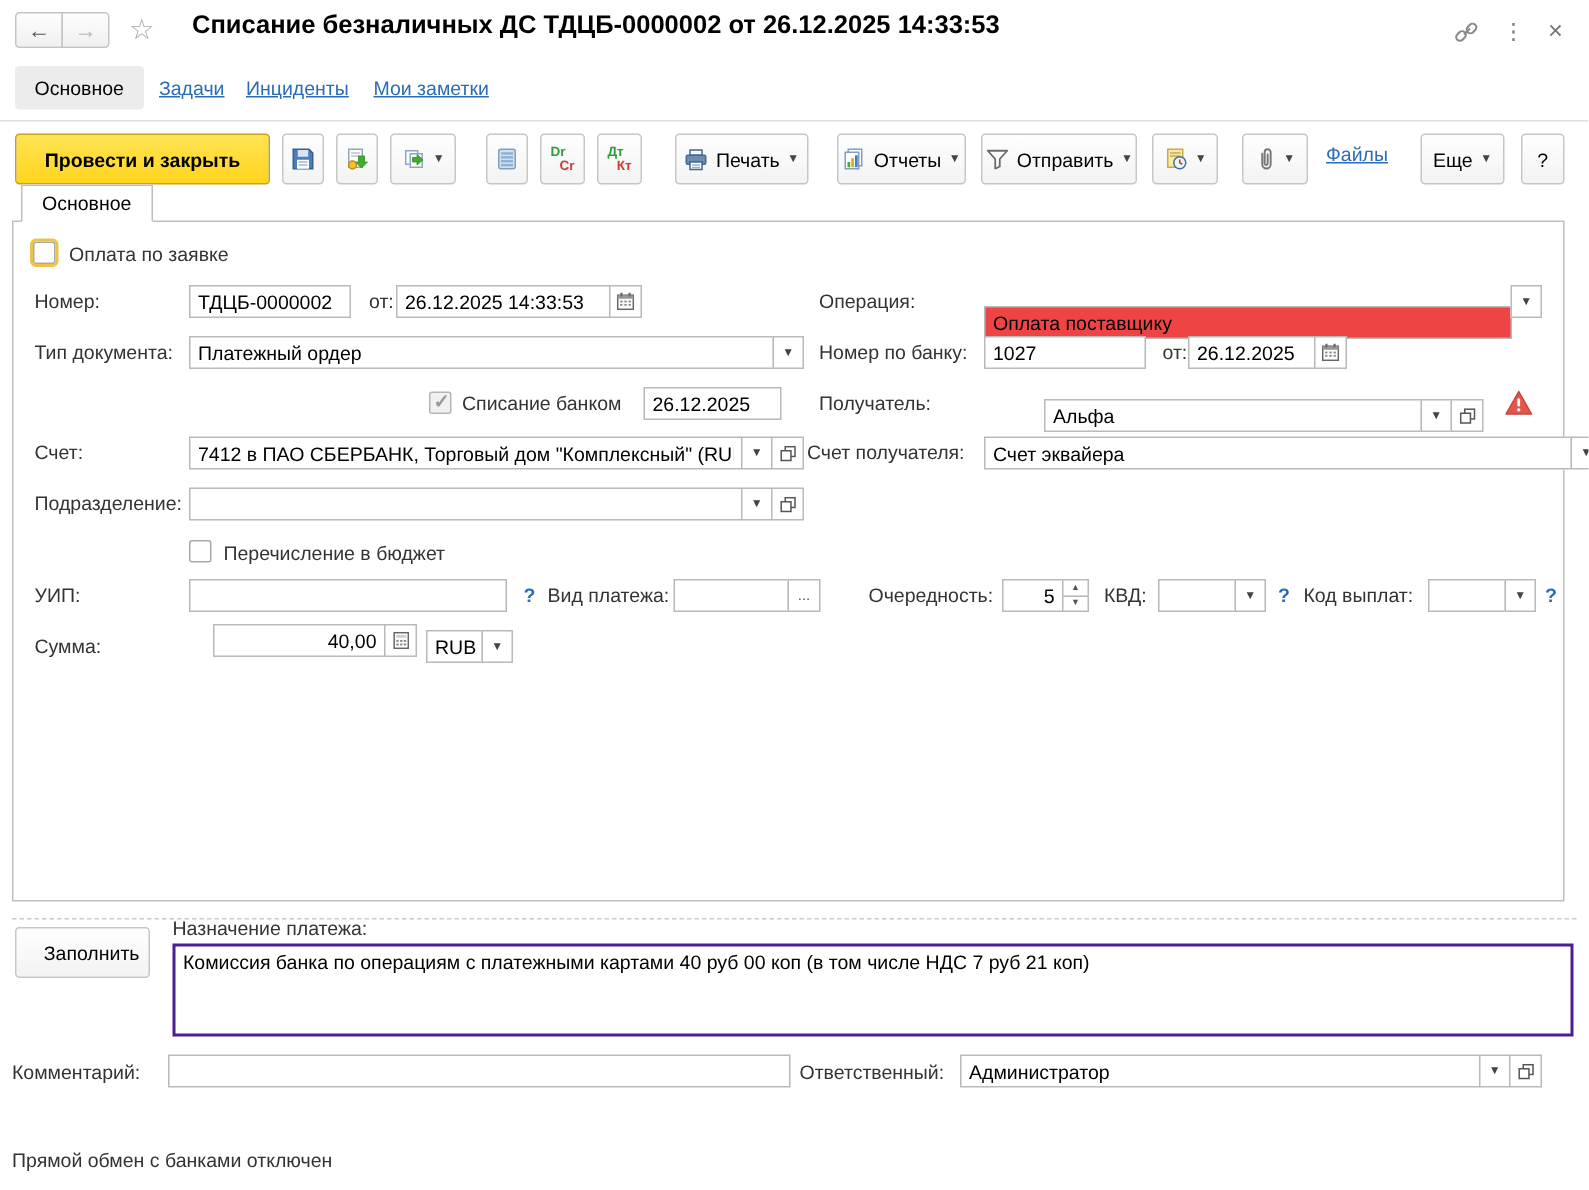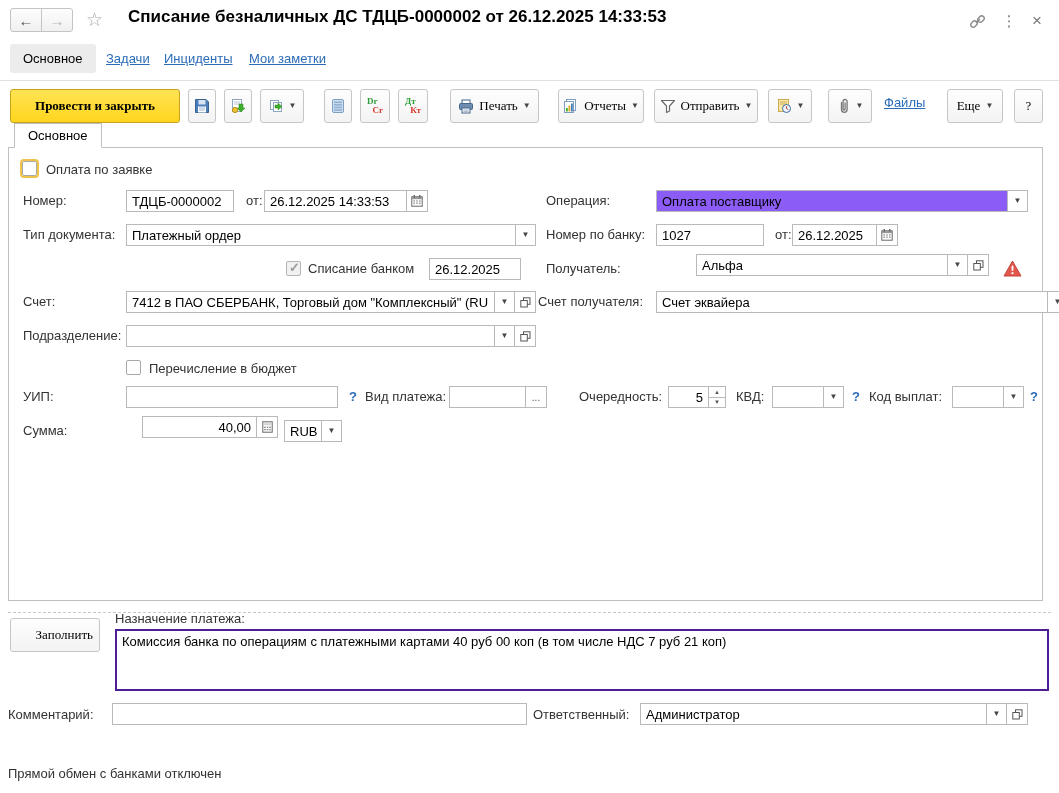--- a/index.html
+++ b/index.html
@@ -18,21 +18,21 @@
   .wtitle { left:128px; top:7px; font-size:17px; font-weight:bold; white-space:nowrap; }
   .topicon { top:10px; width:22px; height:22px; display:flex; align-items:center; justify-content:center; color:#777; }
 
   
   .chip { left:10px; top:44px; background:#ececec; border-radius:3px; padding:7px 13px; }
   .navlink { top:51px; color:#2b6cb8; text-decoration:underline; cursor:pointer; white-space:nowrap; }
   .hsep { left:0; top:80px; width:1059px; height:1px; background:#e0e0e0; }
 
   
   .tbtn { top:89px; height:26px; border:1px solid #c6c6c6; border-radius:3px; background:linear-gradient(#fefefe,#f3f3f3);
-    display:flex; align-items:center; justify-content:center; gap:5px; padding:16px 6px; cursor:pointer;font-family:Liberation Serif, serif; }
+    display:flex; align-items:center; justify-content:center; gap:5px; padding:16px 6px; cursor:pointer; }
   .tbtn.yellow { background:linear-gradient(#ffe353,#ffd51e); border-color:#c9a21b; font-weight:bold; }
   .caret { font-size:8px; color:#444; line-height:1; }
   .tlink { top:95px; color:#2b6cb8; text-decoration:underline; cursor:pointer; }
   .drcr span { display:block; font-size:9px; font-weight:bold; line-height:9px; }
   .drcr .g { color:#2e9e3a; text-align:left; }
   .drcr .r { color:#d43b2f; text-align:right; }
 
   
   .tab { top:123px; height:25px; display:flex; align-items:center; padding:0 13px; border:1px solid #bfbfbf; }
   .tab.active { background:#fff; border-bottom:1px solid #fff; z-index:3; }
@@ -41,21 +41,21 @@
   
   .panel { left:8px; top:147px; width:1035px; height:454px; background:#fff; border:1px solid #bfbfbf; z-index:2; }
   .lbl { position:absolute; color:#333; white-space:nowrap; }
   .ctl { position:absolute; display:flex; height:22px; }
   .ctl input, .ctl .val { height:22px; border:1px solid #b9b9b9; background:#fff; padding:0 5px; font:13px "Liberation Sans",sans-serif; color:#000; outline:none; min-width:0; }
   .ctl input { width:100%; }
   .fbtn { width:21px; height:22px; border:1px solid #b9b9b9; margin-left:-1px; background:#fff; display:flex; align-items:center; justify-content:center; cursor:pointer; flex:none; }
   .fbtn.wide { width:22px; }
   .grow { flex:1; }
   .r input { text-align:right; }
-  .hl input { background:#8b5cf6; }
+  .hl input { background:#ef4444;margin-top:14px; }
   .qmark { position:absolute; color:#2b6cb8; font-weight:bold; cursor:pointer; }
   .cbox { position:absolute; width:15px; height:15px; border:1px solid #a9a9a9; background:#fff; border-radius:2px; }
   .cbox.focus { outline:2px solid #efc24a; }
   .cbox.done { background:#f1f1f1; border-color:#b5b5b5; }
   .cbox.done::after { content:"✓"; position:absolute; left:2px; top:-2px; color:#9a9a9a; font-size:13px; font-weight:bold; }
   .spin { display:flex; flex-direction:column; width:18px; flex:none; margin-left:-1px; }
   .spin div { flex:1; border:1px solid #b9b9b9; background:#fff; font-size:6px; color:#555; display:flex; align-items:center; justify-content:center; cursor:pointer; }
   .spin div+div { margin-top:-1px; }
 
   
@@ -304,21 +304,21 @@
           </svg>
         </span>
     </div>
 
     <span class="cbox done" style="left:277px; top:113px;"></span>
     <span class="lbl" style="left:299px; top:113px;">Списание банком</span>
     <div class="ctl" style="left:420px; top:110px; width:92px;">
       <input value="26.12.2025" style="">
     </div>
     <span class="lbl" style="left:537px; top:113px;">Получатель:</span>
-    <div class="ctl" style="left:647px; top:106px; width:333px;padding-left:40px;">
+    <div class="ctl" style="left:647px; top:118px; width:333px;padding-left:40px;">
       <input class="grow" value="Альфа" style="">
       <span class="fbtn">
           <span class="caret">▼</span>
         </span>
       <span class="fbtn wide">
           <svg width="11" height="11" viewBox="0 0 11 11">
             <rect x="3.5" y=".8" width="6.5" height="6.5" fill="#fff" stroke="#555"></rect>
             <rect x=".8" y="3.5" width="6.5" height="6.5" fill="#fff" stroke="#555"></rect>
           </svg>
         </span>

